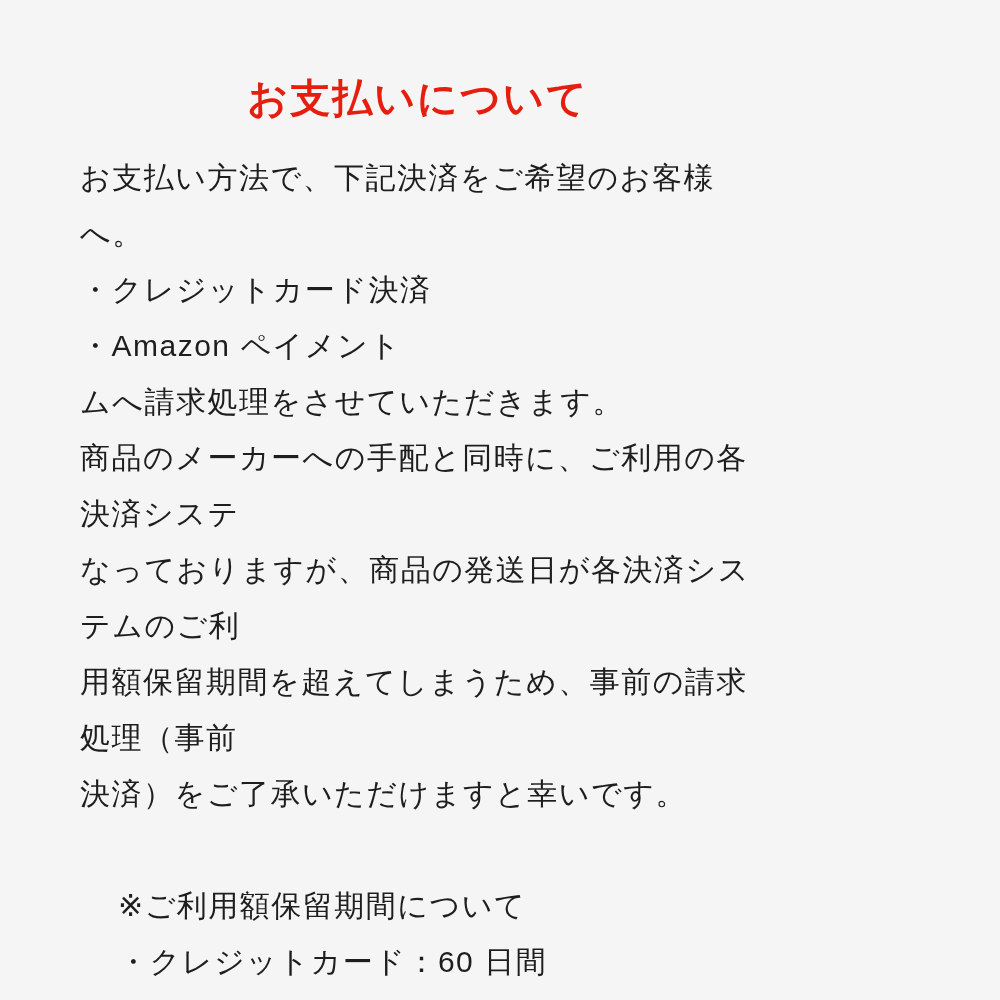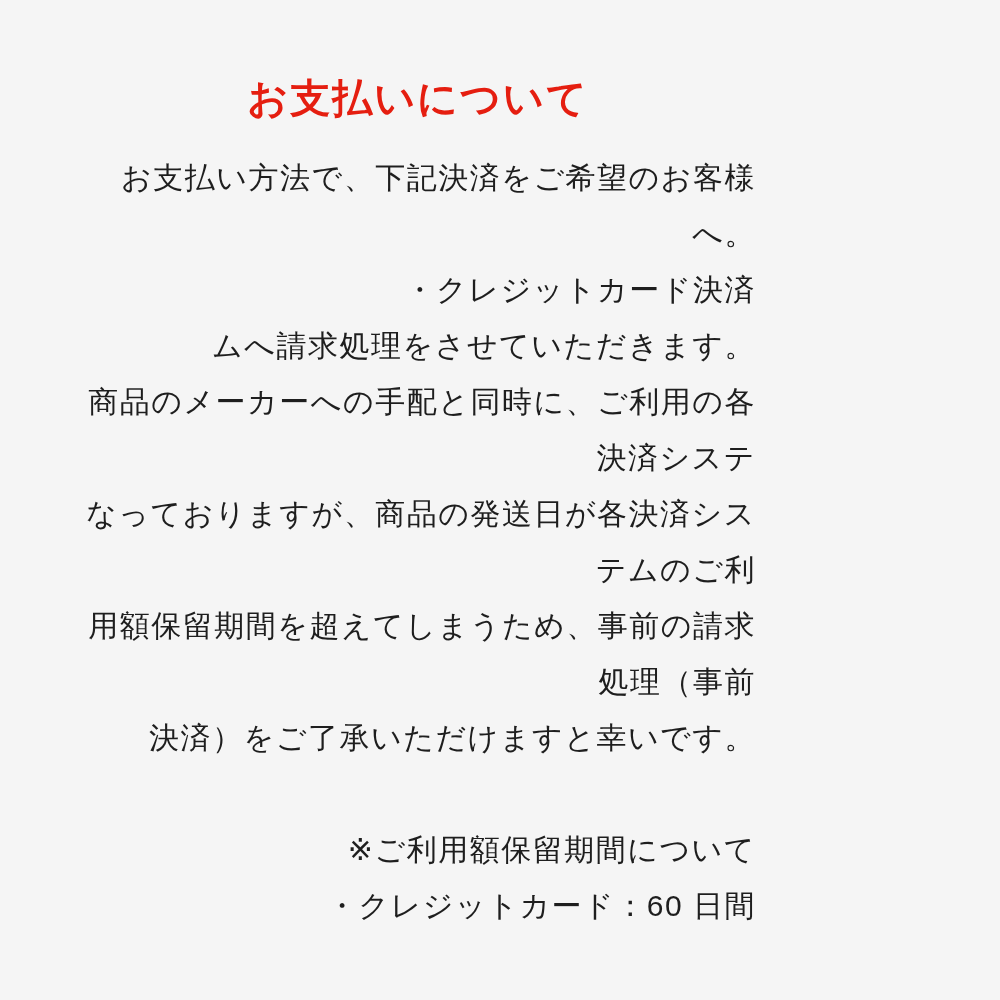--- a/index.html
+++ b/index.html
@@ -31,21 +31,20 @@
   }
   .content {
     margin: 28px 80px 0 80px;
     font-size: 30px;
     line-height: 56px;
     letter-spacing: 1.5px;
   }
   p.line {
     margin: 0;
     padding: 0;
-    text-align: right;
   }
   .bold {
     font-weight: normal;
   }
   .note {
     margin-top: 56px;
     margin-left: 38px;
   }
 </style>
 </head>
@@ -54,20 +53,21 @@
 <div class="page">
 
   <h1 class="title">お支払いについて</h1>
 
   <div class="content">
 
     <p class="line">お支払い方法で、下記決済をご希望のお客様へ。</p>
 
     <p class="line bold">・クレジットカード決済</p>
 
+    <p class="line bold">・Amazon ペイメント</p>
 
     <p class="line">ムへ請求処理をさせていただきます。</p>
 
     <p class="line">商品のメーカーへの手配と同時に、ご利用の各決済システ</p>
 
 
     <p class="line">なっておりますが、商品の発送日が各決済システムのご利</p>
 
     <p class="line"><span>用額保留期間を超えてしまうため、</span><span class="bold">事前の請求処理（事前</span></p>
 

